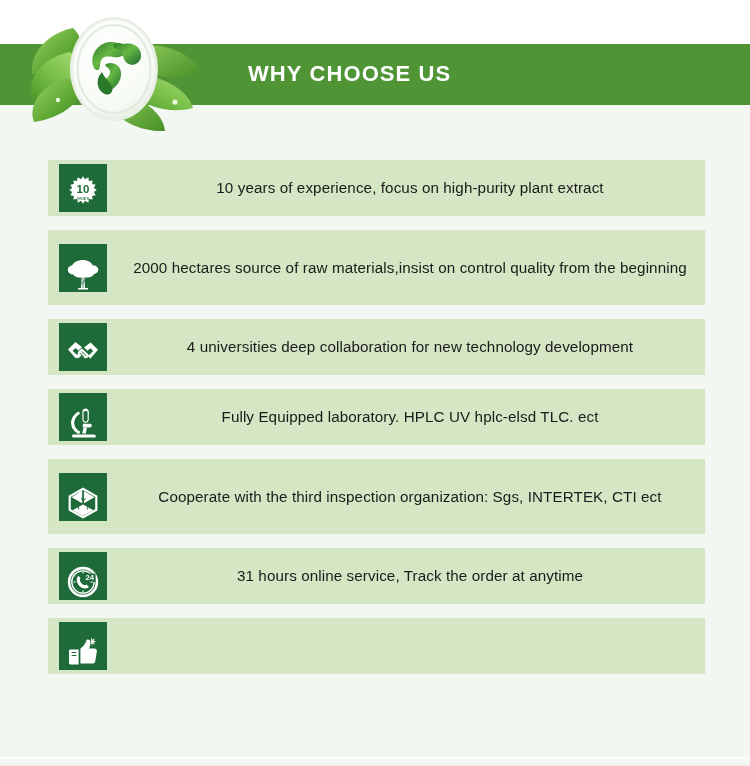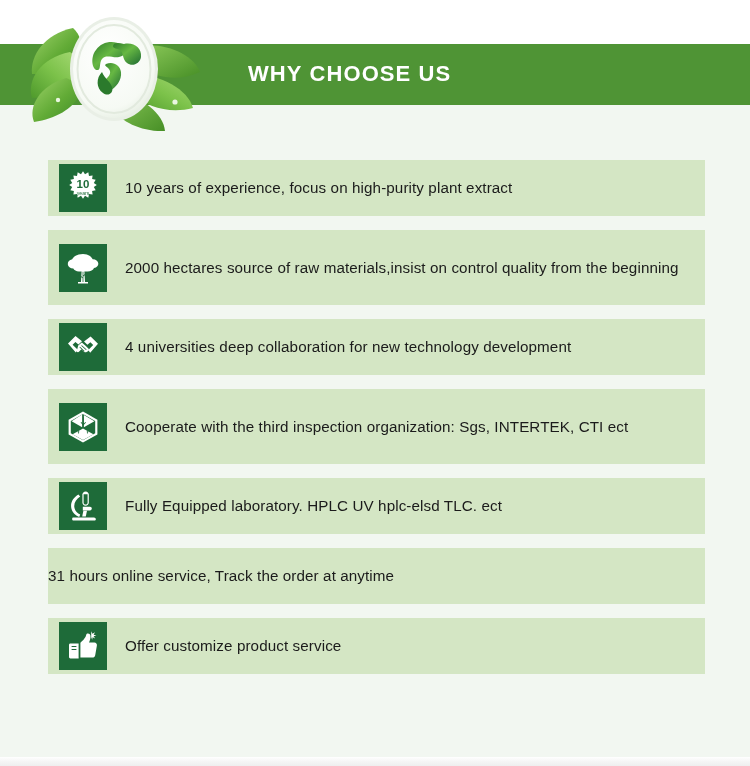--- a/index.html
+++ b/index.html
@@ -77,32 +77,33 @@
   }
   .row.tall { min-height: 75px; }
   .icon-box {
     flex: 0 0 auto;
     width: 48px;
     height: 48px;
     margin-left: 11px;
     margin-right: 18px;
     background: #1e6b39;
     display: flex;
-    align-items: center;
+    align-items: flex-end;
     justify-content: center;
     box-sizing: border-box;
   }
   .icon-box svg { display: block; }
   .row-text {
     flex: 1 1 auto;
     font-size: 15.2px;
     color: #1b1b1b;
     line-height: 22px;
     padding-right: 10px;
     letter-spacing: 0.1px;
+    text-align: center;
   }
   
   .bottom-shadow {
     position: absolute;
     left: 0;
     top: 757px;
     width: 750px;
     height: 9px;
     background: linear-gradient(to bottom, #ffffff 0%, #f6f6f6 45%, #eeeeee 100%);
   }
@@ -196,62 +197,74 @@
         <svg width="36" height="36" viewBox="0 0 36 36">
           <path fill="#ffffff" d="M3 14.5 L10.5 7 L17 12.2 L13.4 15.6 L10.4 13.1 L7.6 15.8 L12.8 20.8 L10.8 23.6 Z"></path>
           <path fill="#ffffff" d="M33 14.8 L25.6 7.4 L19 12.4 L22.4 15.8 L25.4 13.3 L28.2 16 L23.2 21 L25.2 23.8 Z"></path>
           <path fill="#ffffff" d="M13.2 16.6 L16.8 13.4 L20 16.3 L23.4 19.4 C24.3 20.3 24 21.6 23 22.2 L21.6 23 C20.8 23.5 19.8 23.3 19.1 22.7 L16.4 20.3 L14.2 22.6 C13.4 23.4 12.2 23.3 11.6 22.4 Z"></path>
           <path fill="#1e6b39" d="M14.4 18.3 L15 17.7 L19.6 22 L19 22.6 Z M16.2 16.8 L16.8 16.2 L21.6 20.4 L21 21 Z"></path>
         </svg>
       </div>
       <div class="row-text">4 universities deep collaboration for new technology development</div>
     </div>
 
+    <div class="row">
+      <div class="icon-box">
+        <svg width="36" height="36" viewBox="0 0 36 36">
+          <path fill="#ffffff" d="M20.6 3.4 C22.4 3.4 23.8 4.8 23.8 6.6 L23.8 14.6 C23.8 16.4 22.4 17.8 20.6 17.8 C18.8 17.8 17.4 16.4 17.4 14.6 L17.4 6.6 C17.4 4.8 18.8 3.4 20.6 3.4 Z"></path>
+          <path fill="#1e6b39" d="M18.6 6.2 L22.6 6.2 L22.6 14.8 C22.6 15.8 21.7 16.6 20.6 16.6 C19.5 16.6 18.6 15.8 18.6 14.8 Z"></path>
+          <path fill="#ffffff" d="M15.2 8.4 C11 11 8.6 15.2 9.4 19.6 C10 23 12.4 25.4 15.2 26.6 L14.2 29 C10 27.4 6.8 23.8 6.2 19.4 C5.4 14 8.6 9.2 13.4 6.4 Z"></path>
+          <path fill="#ffffff" d="M17.8 18.8 L25 18.8 C26 18.8 26.8 19.6 26.8 20.6 C26.8 21.6 26 22.4 25 22.4 L17.8 22.4 Z"></path>
+          <path fill="#ffffff" d="M8 29.6 L29 29.6 C30 29.6 30.8 30.4 30.8 31.4 C30.8 32 30.2 32.4 29.4 32.4 L8.6 32.4 C7.8 32.4 7.2 32 7.2 31.4 C7.2 30.4 7.2 29.6 8 29.6 Z"></path>
+          <path fill="#ffffff" d="M18.4 22.8 L22 22.8 L20.8 28.4 L17.2 28.4 Z"></path>
+        </svg>
+      </div>
+      <div class="row-text">Fully Equipped laboratory. HPLC UV hplc-elsd TLC. ect</div>
+    </div>
+
     <div class="row tall">
       <div class="icon-box">
         <svg width="36" height="36" viewBox="0 0 36 36">
           <path fill="#ffffff" d="M18 2.6 L32.4 10.8 L32.4 25.4 L18 33.6 L3.6 25.4 L3.6 10.8 Z"></path>
           <path fill="#1e6b39" d="M18 5 L30.2 12 L30.2 24.2 L18 31.2 L5.8 24.2 L5.8 12 Z"></path>
           <path fill="#ffffff" d="M18 5.6 L29.4 12.2 L18.9 18.2 L18.9 5.6 Z"></path>
           <path fill="#ffffff" d="M17.1 5.6 L17.1 18.2 L6.6 12.2 Z"></path>
           <path fill="#ffffff" d="M18 19.4 L28.4 25.2 L18 31 L7.6 25.2 Z"></path>
           <path fill="#1e6b39" d="M18 8.2 L18.6 8.2 L18.6 14.8 L20.4 13 L21 13.6 L18.3 16.4 L15.6 13.6 L16.2 13 L18 14.8 Z"></path>
           <path fill="#1e6b39" d="M11.6 22.8 L12 23.3 L14.2 21.8 L14 24.4 L13.2 24.4 L13.3 23.3 Z"></path>
           <path fill="#1e6b39" d="M24.4 22.8 L24 23.3 L21.8 21.8 L22 24.4 L22.8 24.4 L22.7 23.3 Z"></path>
         </svg>
       </div>
       <div class="row-text">Cooperate with the third inspection organization: Sgs, INTERTEK, CTI ect</div>
     </div>
 
     <div class="row">
       <div class="icon-box">
         <svg width="36" height="36" viewBox="0 0 36 36">
-          <path fill="#ffffff" d="M20.6 3.4 C22.4 3.4 23.8 4.8 23.8 6.6 L23.8 14.6 C23.8 16.4 22.4 17.8 20.6 17.8 C18.8 17.8 17.4 16.4 17.4 14.6 L17.4 6.6 C17.4 4.8 18.8 3.4 20.6 3.4 Z"></path>
-          <path fill="#1e6b39" d="M18.6 6.2 L22.6 6.2 L22.6 14.8 C22.6 15.8 21.7 16.6 20.6 16.6 C19.5 16.6 18.6 15.8 18.6 14.8 Z"></path>
-          <path fill="#ffffff" d="M15.2 8.4 C11 11 8.6 15.2 9.4 19.6 C10 23 12.4 25.4 15.2 26.6 L14.2 29 C10 27.4 6.8 23.8 6.2 19.4 C5.4 14 8.6 9.2 13.4 6.4 Z"></path>
-          <path fill="#ffffff" d="M17.8 18.8 L25 18.8 C26 18.8 26.8 19.6 26.8 20.6 C26.8 21.6 26 22.4 25 22.4 L17.8 22.4 Z"></path>
-          <path fill="#ffffff" d="M8 29.6 L29 29.6 C30 29.6 30.8 30.4 30.8 31.4 C30.8 32 30.2 32.4 29.4 32.4 L8.6 32.4 C7.8 32.4 7.2 32 7.2 31.4 C7.2 30.4 7.2 29.6 8 29.6 Z"></path>
-          <path fill="#ffffff" d="M18.4 22.8 L22 22.8 L20.8 28.4 L17.2 28.4 Z"></path>
-        </svg>
-      </div>
-      <div class="row-text">Fully Equipped laboratory. HPLC UV hplc-elsd TLC. ect</div>
-    </div>
-
-    <div class="row">
+          <circle cx="18" cy="18" r="15.2" fill="#ffffff"></circle>
+          <circle cx="18" cy="18" r="12.6" fill="#1e6b39"></circle>
+          <circle cx="18" cy="18" r="11.2" fill="none" stroke="#ffffff" stroke-width="1.3"></circle>
+          <path fill="#ffffff" d="M13.5 11.8 C12.2 12.9 11.6 14.6 11.8 16.4 C12.2 20.3 15.3 23.6 19.2 24.4 C21 24.8 22.8 24.3 24 23.1 L21.6 20.6 C21 21.2 20.1 21.4 19.3 21.1 C17.2 20.4 15.5 18.6 14.9 16.5 C14.7 15.7 14.9 14.9 15.5 14.3 Z"></path>
+          <g>
+            <rect x="19" y="9.6" width="11.6" height="8.4" rx="1.2" fill="#1e6b39"></rect>
+            <text x="24.8" y="16.2" font-family="'Liberation Sans',sans-serif" font-size="7.6" font-weight="bold" fill="#ffffff" text-anchor="middle">24</text>
+          </g>
+          <path d="M18 7.4 L18 9.6 M27.6 18 L25.4 18 M18 28.6 L18 26.4 M8.4 18 L10.6 18" stroke="#ffffff" stroke-width="1.1"></path>
+        </svg>
+      </div>
       <div class="row-text">31 hours online service, Track the order at anytime</div>
     </div>
 
     <div class="row">
       <div class="icon-box">
         <svg width="36" height="36" viewBox="0 0 36 36">
           <path fill="#ffffff" d="M15.4 14.8 C17.4 13 19.4 11 20.6 8.8 C21.2 7.6 21 6.2 22.2 5.6 C23.6 5 25.2 6 25.4 7.6 C25.7 10 25.1 12.4 24 14.6 L29.4 14.6 C31 14.6 32.2 16 31.9 17.6 L30.2 27.2 C30 28.6 28.8 29.6 27.4 29.6 L15.4 29.6 Z"></path>
           <path fill="#ffffff" d="M5.4 15.6 L13.6 15.6 L13.6 30.4 L5.4 30.4 C4.6 30.4 4 29.8 4 29 L4 17 C4 16.2 4.6 15.6 5.4 15.6 Z"></path>
           <path fill="#ffffff" d="M26.2 3.2 L27.4 5.8 L30 4.2 L28.6 6.8 L31.4 7.4 L28.6 8.2 L30.2 10.4 L27.6 9.2 L27.2 11.8 L26.2 9.2 Z"></path>
           <path fill="#1e6b39" d="M6.6 18 L11.4 18 L11.4 18.9 L6.6 18.9 Z M6.6 21 L11.4 21 L11.4 21.9 L6.6 21.9 Z"></path>
         </svg>
       </div>
-      <div class="row-text">Offer customize product service</div>
     </div>
 
   </div>
 
   <div class="bottom-shadow"></div>
 </div>
 
 </body></html>

